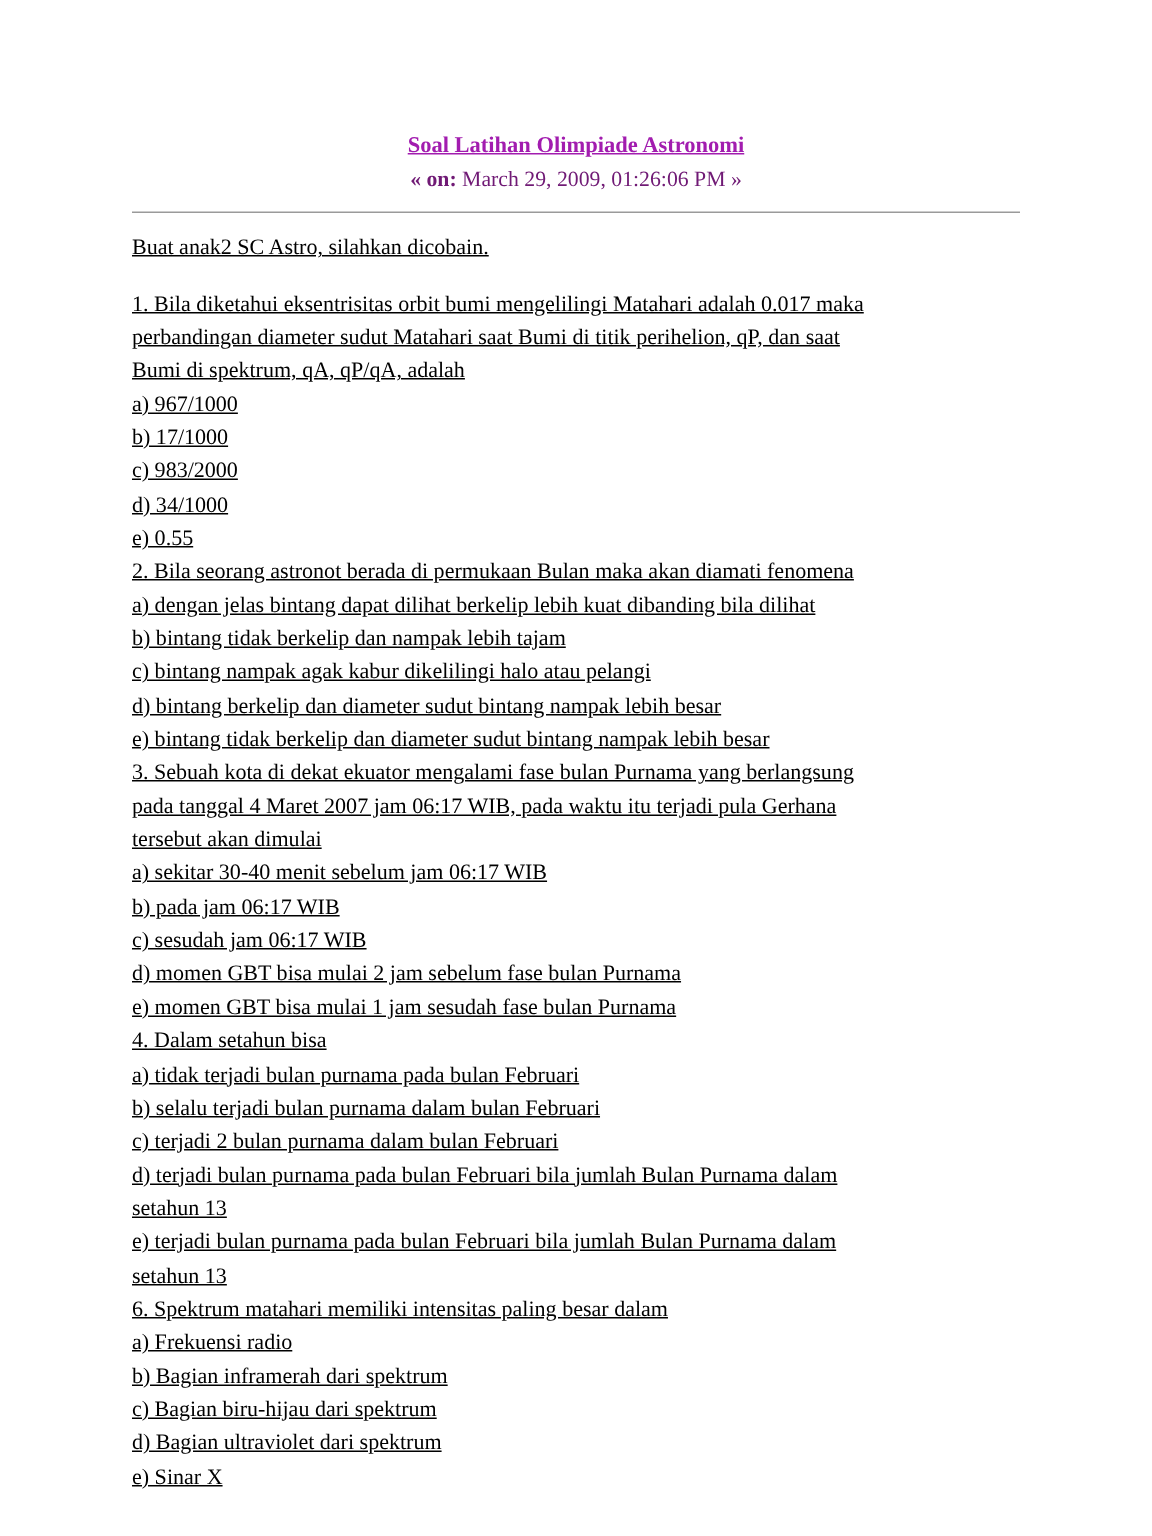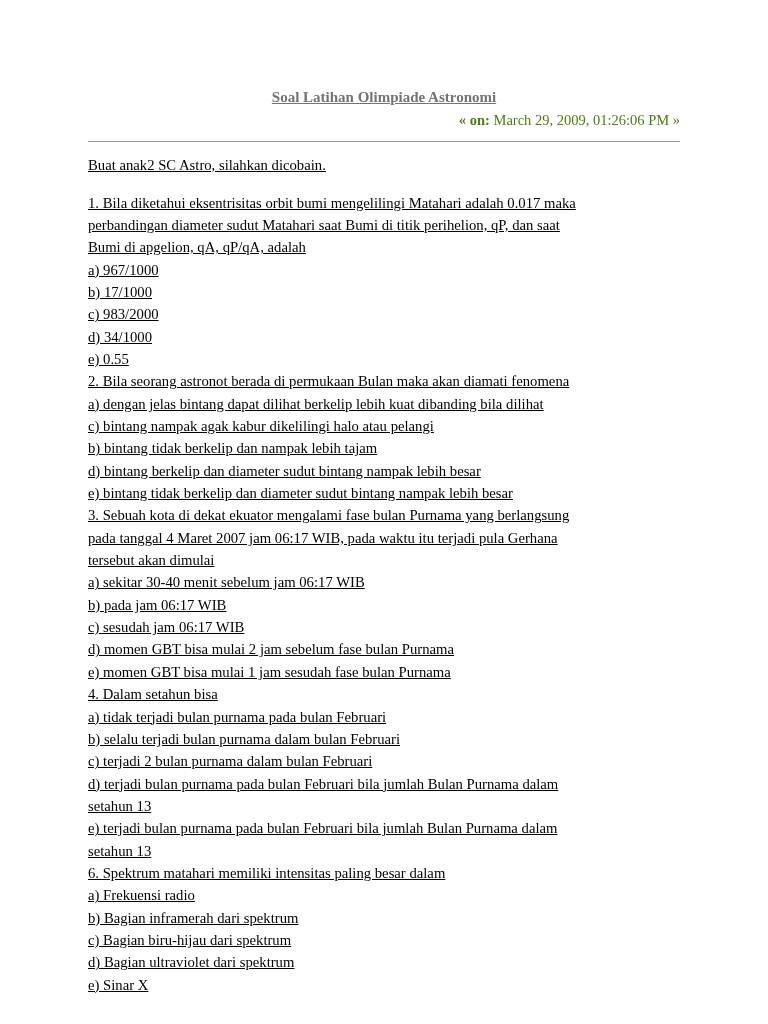--- a/index.html
+++ b/index.html
@@ -20,33 +20,32 @@
     height: 1024px;
     box-sizing: border-box;
     padding: 88px 88px 0 88px;
   }
   .post-header {
     text-align: center;
     margin-left: 0;
   }
   .post-title {
     display: inline-block;
-    color: #737373;
+    color: #a21caf;
     font-weight: bold;
     font-size: 15px;
     text-decoration: underline;
     line-height: 1.3;
     cursor: pointer;
   }
   .post-meta {
     font-size: 14.5px;
     line-height: 1.5;
     margin-top: 2px;
-    color: #4d7c0f;
-    text-align: right;
+    color: #701a75;
   }
   .post-meta b {
     font-weight: bold;
   }
   .divider {
     border: 0;
     border-top: 1px solid #9a9a9a;
     margin: 10px 0 12px 0;
     width: 100%;
   }
@@ -80,30 +79,30 @@
   </div>
 
   <hr class="divider">
 
   <div class="body-text">
     <div class="para line">Buat anak2 SC Astro, silahkan dicobain.</div>
     <div class="spacer"></div>
     <div id="question-lines">
         <div class="line">1. Bila diketahui eksentrisitas orbit bumi mengelilingi Matahari adalah 0.017 maka</div>
         <div class="line">perbandingan diameter sudut Matahari saat Bumi di titik perihelion, qP, dan saat</div>
-        <div class="line">Bumi di apgelion, qA, qP/qA, adalah</div>
+        <div class="line">Bumi di spektrum, qA, qP/qA, adalah</div>
         <div class="line">a) 967/1000</div>
         <div class="line">b) 17/1000</div>
         <div class="line">c) 983/2000</div>
         <div class="line">d) 34/1000</div>
         <div class="line">e) 0.55</div>
         <div class="line">2. Bila seorang astronot berada di permukaan Bulan maka akan diamati fenomena</div>
         <div class="line">a) dengan jelas bintang dapat dilihat berkelip lebih kuat dibanding bila dilihat</div>
+        <div class="line">b) bintang tidak berkelip dan nampak lebih tajam</div>
         <div class="line">c) bintang nampak agak kabur dikelilingi halo atau pelangi</div>
-        <div class="line">b) bintang tidak berkelip dan nampak lebih tajam</div>
         <div class="line">d) bintang berkelip dan diameter sudut bintang nampak lebih besar</div>
         <div class="line">e) bintang tidak berkelip dan diameter sudut bintang nampak lebih besar</div>
         <div class="line">3. Sebuah kota di dekat ekuator mengalami fase bulan Purnama yang berlangsung</div>
         <div class="line">pada tanggal 4 Maret 2007 jam 06:17 WIB, pada waktu itu terjadi pula Gerhana</div>
         <div class="line">tersebut akan dimulai</div>
         <div class="line">a) sekitar 30-40 menit sebelum jam 06:17 WIB</div>
         <div class="line">b) pada jam 06:17 WIB</div>
         <div class="line">c) sesudah jam 06:17 WIB</div>
         <div class="line">d) momen GBT bisa mulai 2 jam sebelum fase bulan Purnama</div>
         <div class="line">e) momen GBT bisa mulai 1 jam sesudah fase bulan Purnama</div>

